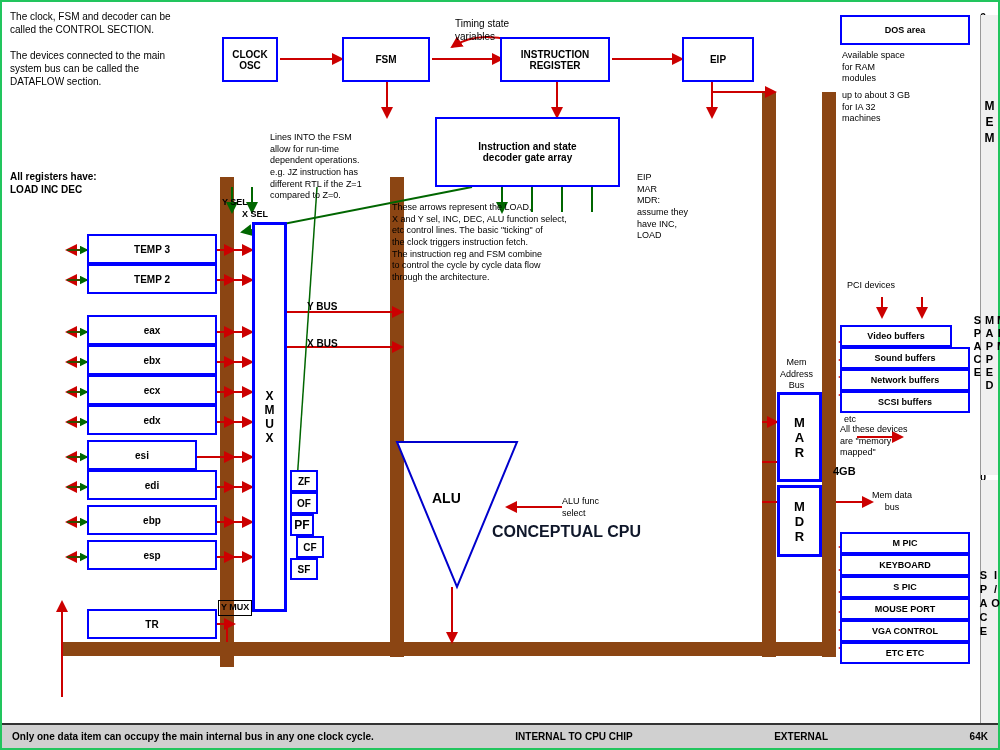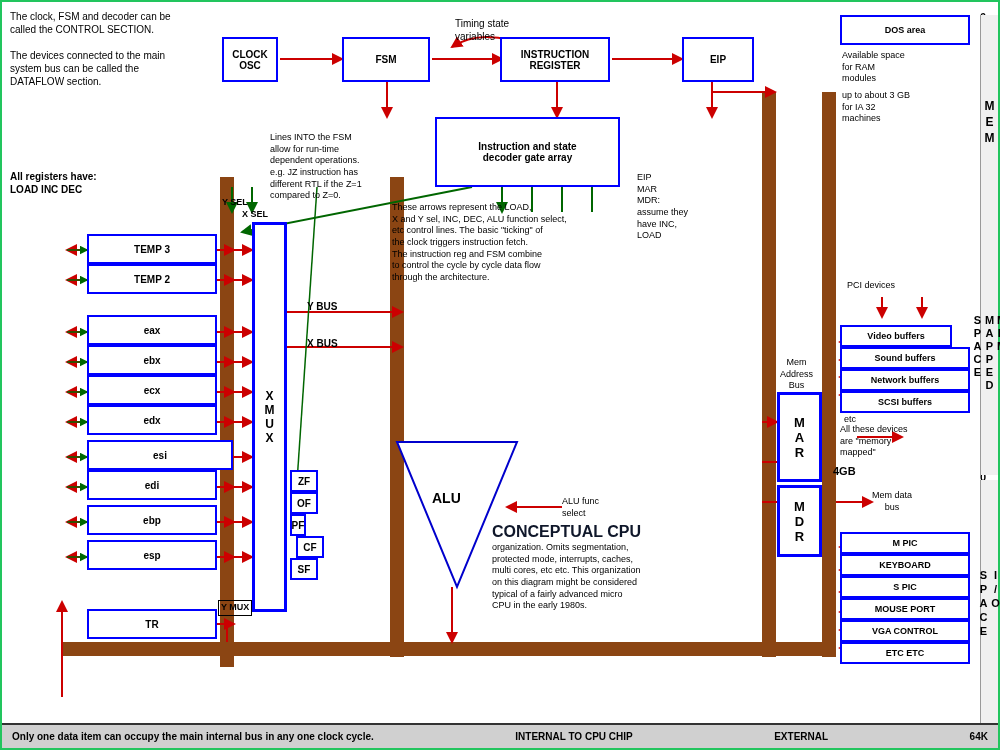--- a/index.html
+++ b/index.html
@@ -302,21 +302,21 @@
   </div>
 
   <div class="box" style="left:85px; top:373px; width:130px; height:30px;">
     <span>ecx</span>
   </div>
 
   <div class="box" style="left:85px; top:403px; width:130px; height:30px;">
     <span>edx</span>
   </div>
 
-  <div class="box" style="left:85px; top:438px; width:146px; height:30px;">
+  <div class="box" style="left:85px; top:438px; width:110px; height:30px;">
     <span>esi</span>
   </div>
 
   <div class="box" style="left:85px; top:468px; width:130px; height:30px;">
     <span>edi</span>
   </div>
 
   <div class="box" style="left:85px; top:503px; width:130px; height:30px;">
     <span>ebp</span>
   </div>
@@ -344,43 +344,40 @@
   <div class="text-block text-bold" style="left:305px; top:335px; font-size:10px;">
     <span>X BUS</span>
   </div>
 
   <div class="box" style="left:288px; top:468px; width:28px; height:22px; font-size:10px;">
     <span>ZF</span>
   </div>
   <div class="box" style="left:288px; top:490px; width:28px; height:22px; font-size:10px;">
     <span>OF</span>
   </div>
-  <div class="box" style="left:288px; top:512px; width:16px; height:22px; font-size:10px;">
+  <div class="box" style="left:288px; top:512px; width:24px; height:22px; font-size:12px;">
     <span>PF</span>
   </div>
   <div class="box" style="left:288px; top:534px; width:28px; height:22px; font-size:10px;margin-left:6px;">
     <span>CF</span>
   </div>
   <div class="box" style="left:288px; top:556px; width:28px; height:22px; font-size:10px;">
     <span>SF</span>
   </div>
 
   <div class="text-block text-bold" style="left:430px; top:487px; font-size:14px;">
     <span>ALU</span>
   </div>
 
   <div class="text-block" style="left:560px; top:494px; font-size:9px;">
     <span>ALU func<br>select</span>
   </div>
 
   <div class="text-block text-bold" style="left:490px; top:520px; font-size:16px; color:#0f172a;">
     <span>CONCEPTUAL CPU</span>
-  </div>
-  <div class="text-block" style="left:490px; top:540px; width:270px; font-size:9px;">
-    <span>organization. Omits segmentation,<br>protected mode, interrupts, caches,<br>multi cores, etc etc. This organization<br>on this diagram might be considered<br>typical of a fairly advanced micro<br>CPU in the early 1980s.</span>
   </div>
 
   <div class="box box-thick" style="left:775px; top:390px; width:45px; height:90px; font-size:13px; white-space:pre-line;">
     <span>M<br>A<br>R</span>
   </div>
 
   <div class="box box-thick" style="left:775px; top:483px; width:45px; height:72px; font-size:13px; white-space:pre-line;">
     <span>M<br>D<br>R</span>
   </div>
 

